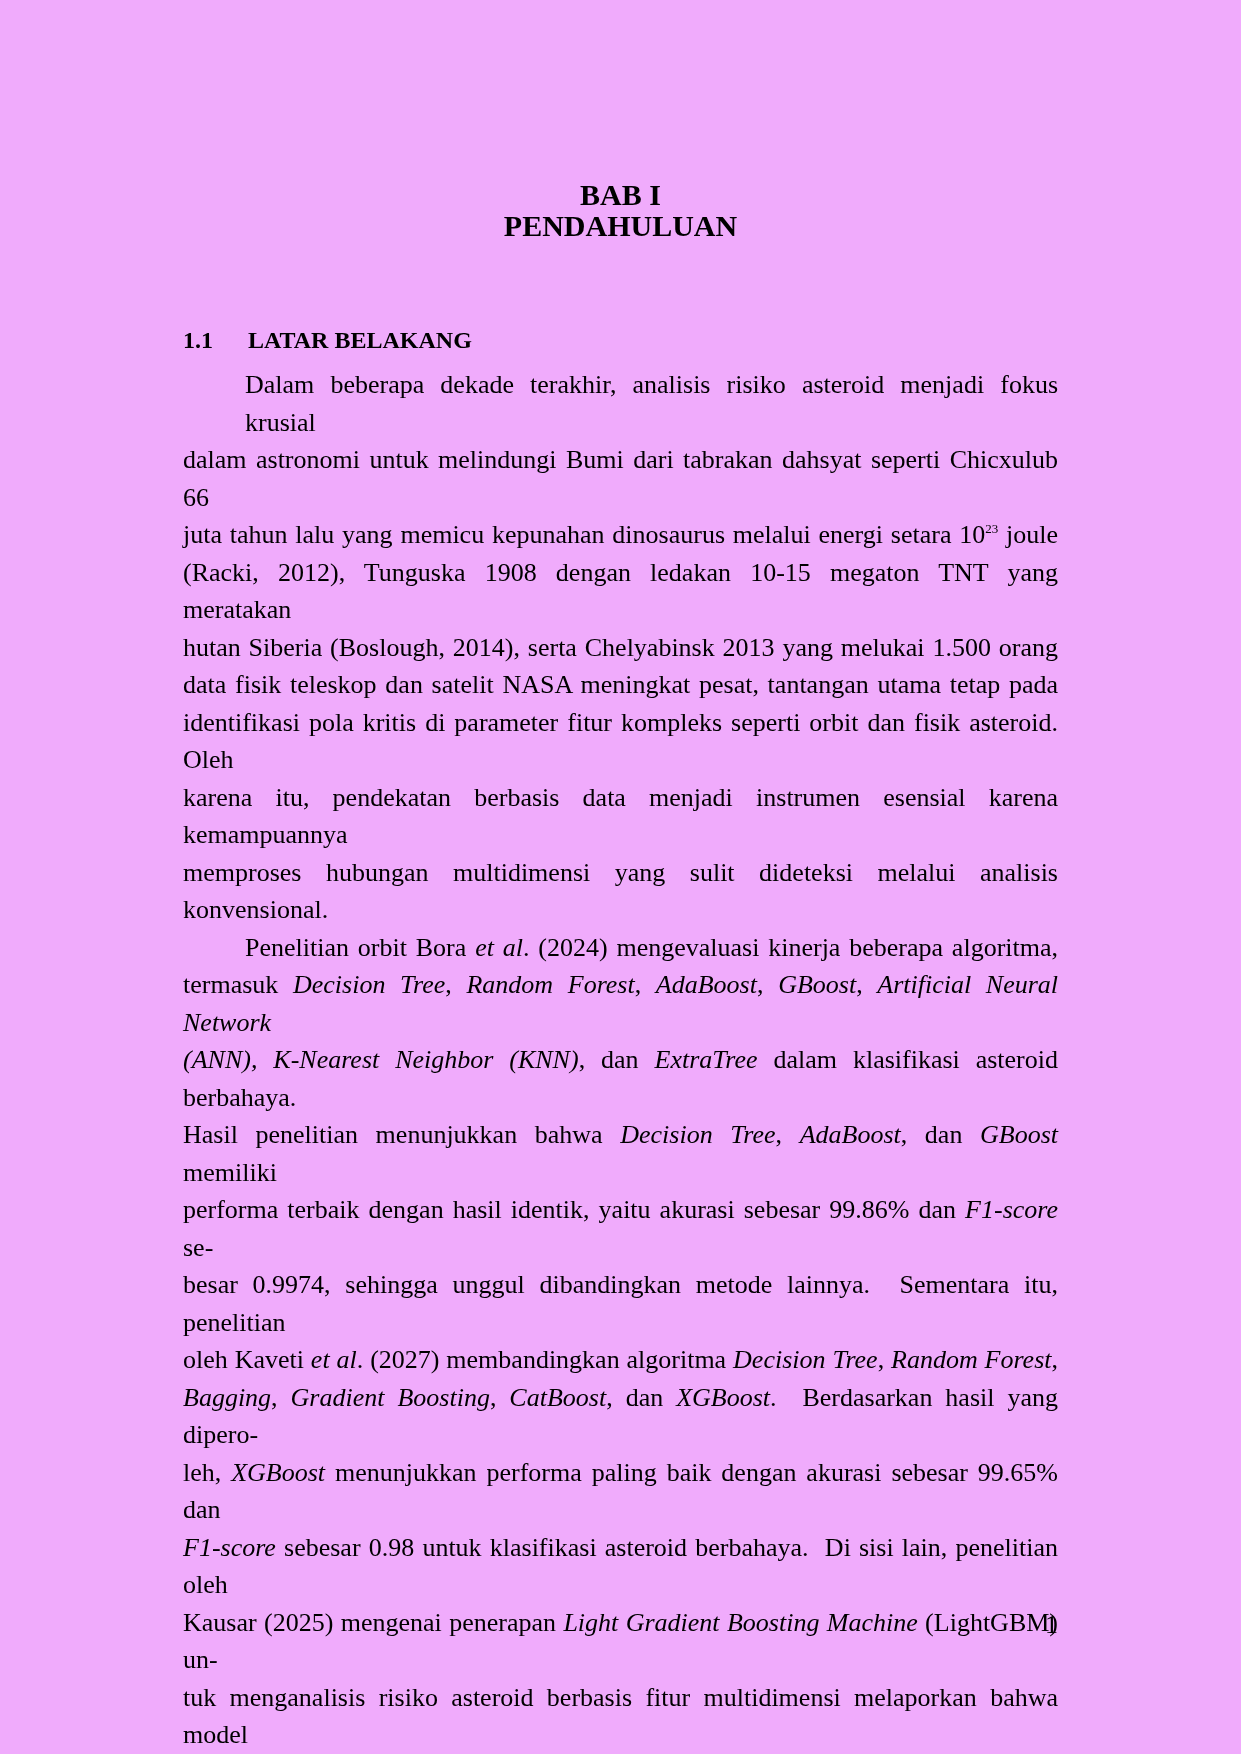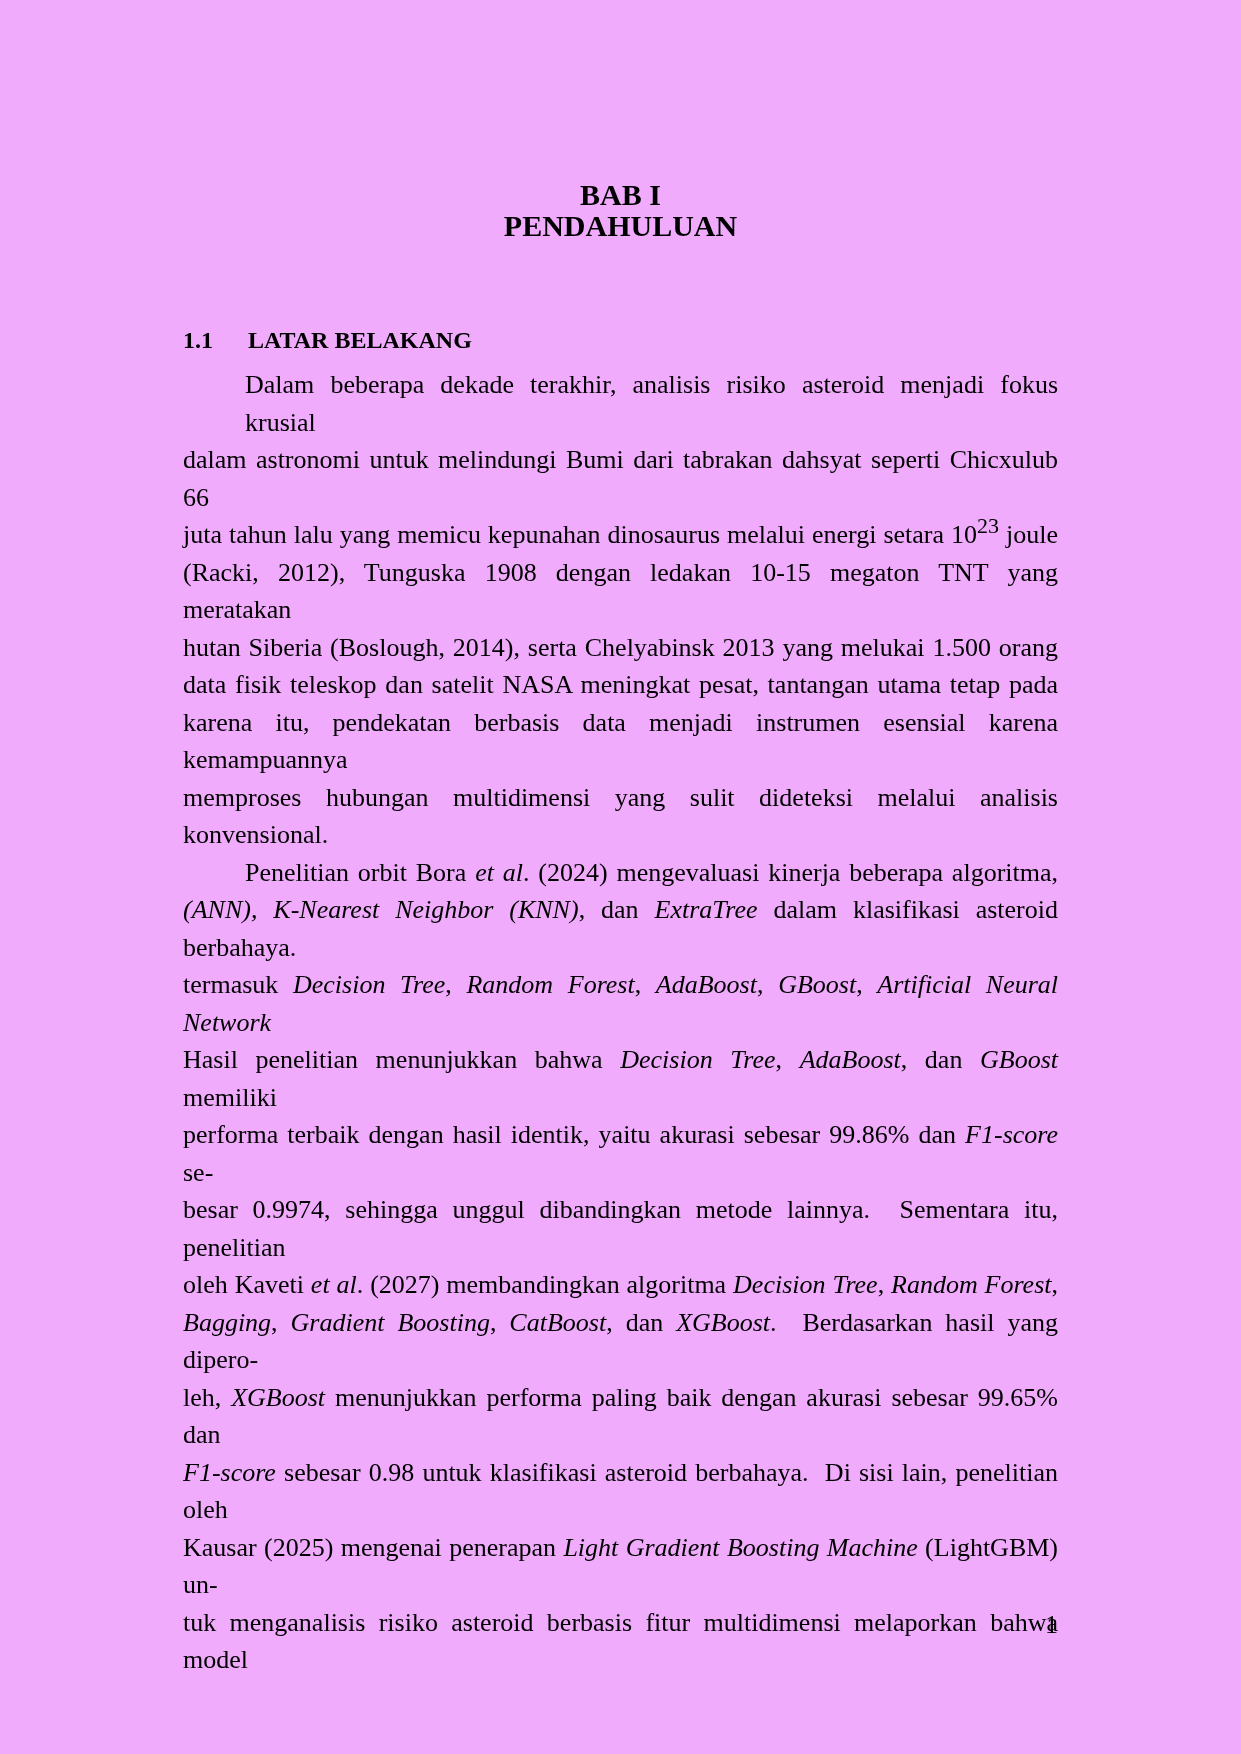--- a/index.html
+++ b/index.html
@@ -49,21 +49,21 @@
     text-align: justify;
     text-align-last: justify;
   }
   .line.last {
     text-align-last: left;
   }
   .line.indent {
     padding-left: 62px;
   }
   .line sup {
-    font-size: 22px;
+    font-size: 13px;
     line-height: 0;
     vertical-align: baseline;
     position: relative;
     top: -10px;
   }
   .page-number {
     position: absolute;
     left: 980px;
     top: 1610px;
     width: 78px;
@@ -87,27 +87,28 @@
   </div>
 
   <div class="body-text">
       <div>
         <div class="line indent"><span>Dalam beberapa dekade terakhir, analisis risiko asteroid menjadi fokus krusial</span></div>
         <div class="line"><span>dalam astronomi untuk melindungi Bumi dari tabrakan dahsyat seperti Chicxulub 66</span></div>
         <div class="line"><span>juta tahun lalu yang memicu kepunahan dinosaurus melalui energi setara 10</span><sup>23</sup><span> joule</span></div>
         <div class="line"><span>(Racki, 2012), Tunguska 1908 dengan ledakan 10-15 megaton TNT yang meratakan</span></div>
         <div class="line"><span>hutan Siberia (Boslough, 2014), serta Chelyabinsk 2013 yang melukai 1.500 orang</span></div>
         <div class="line"><span>data fisik teleskop dan satelit NASA meningkat pesat, tantangan utama tetap pada</span></div>
+        <div class="line"><span>identifikasi pola kritis di parameter fitur kompleks seperti orbit dan fisik asteroid.  Oleh</span></div>
         <div class="line"><span>karena itu, pendekatan berbasis data menjadi instrumen esensial karena kemampuannya</span></div>
         <div class="line last"><span>memproses hubungan multidimensi yang sulit dideteksi melalui analisis konvensional.</span></div>
       </div>
       <div>
         <div class="line indent"><span>Penelitian orbit Bora </span><i>et al</i><span>. (2024) mengevaluasi kinerja beberapa algoritma,</span></div>
+        <div class="line"><span>termasuk </span><i>Decision Tree</i><span>, </span><i>Random Forest</i><span>, </span><i>AdaBoost</i><span>, </span><i>GBoost</i><span>, </span><i>Artificial Neural Network</i></div>
         <div class="line"><i>(ANN), K-Nearest Neighbor (KNN)</i><span>, dan </span><i>ExtraTree</i><span> dalam klasifikasi asteroid berbahaya.</span></div>
-        <div class="line"><span>termasuk </span><i>Decision Tree</i><span>, </span><i>Random Forest</i><span>, </span><i>AdaBoost</i><span>, </span><i>GBoost</i><span>, </span><i>Artificial Neural Network</i></div>
         <div class="line"><span>Hasil penelitian menunjukkan bahwa </span><i>Decision Tree</i><span>, </span><i>AdaBoost</i><span>, dan </span><i>GBoost</i><span> memiliki</span></div>
         <div class="line"><span>performa terbaik dengan hasil identik, yaitu akurasi sebesar 99.86% dan </span><i>F1-score</i><span> se-</span></div>
         <div class="line"><span>besar 0.9974, sehingga unggul dibandingkan metode lainnya.  Sementara itu, penelitian</span></div>
         <div class="line"><span>oleh Kaveti </span><i>et al</i><span>. (2027) membandingkan algoritma </span><i>Decision Tree</i><span>, </span><i>Random Forest</i><span>,</span></div>
         <div class="line"><i>Bagging</i><span>, </span><i>Gradient Boosting</i><span>, </span><i>CatBoost</i><span>, dan </span><i>XGBoost</i><span>.  Berdasarkan hasil yang dipero-</span></div>
         <div class="line"><span>leh, </span><i>XGBoost</i><span> menunjukkan performa paling baik dengan akurasi sebesar 99.65% dan</span></div>
         <div class="line"><i>F1-score</i><span> sebesar 0.98 untuk klasifikasi asteroid berbahaya.  Di sisi lain, penelitian oleh</span></div>
         <div class="line"><span>Kausar (2025) mengenai penerapan </span><i>Light Gradient Boosting Machine</i><span> (LightGBM) un-</span></div>
         <div class="line"><span>tuk menganalisis risiko asteroid berbasis fitur multidimensi melaporkan bahwa model</span></div>
       </div>

